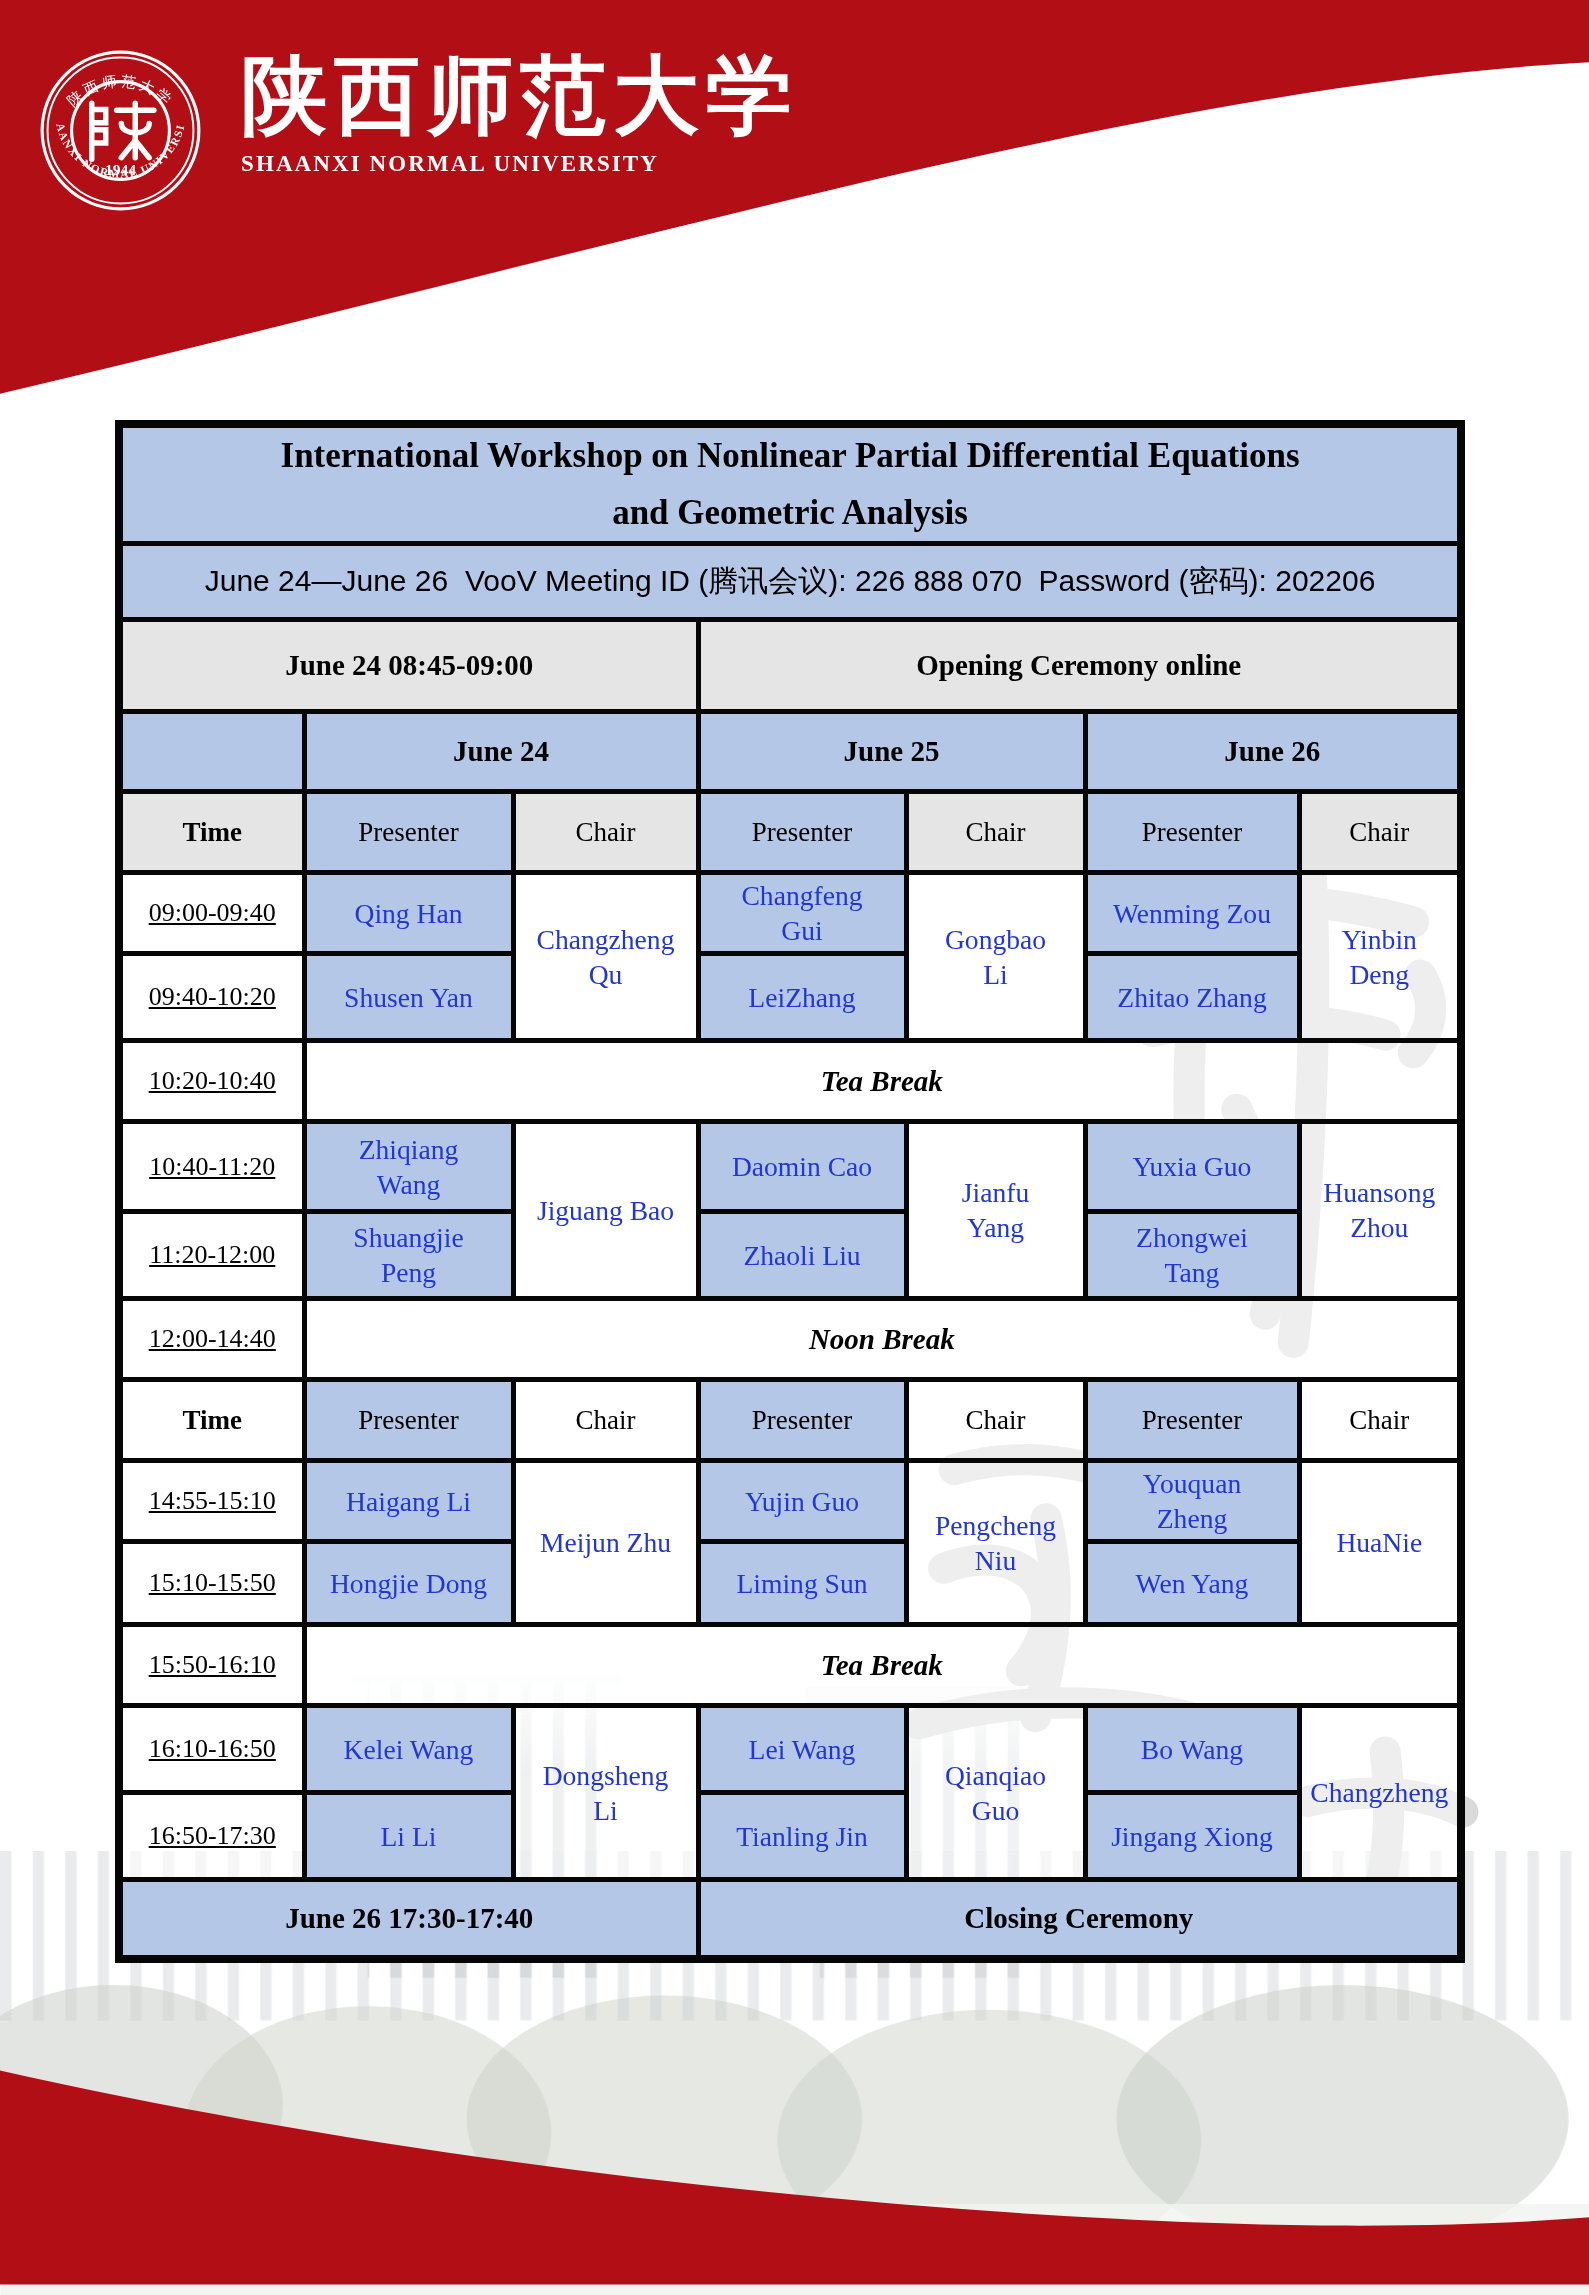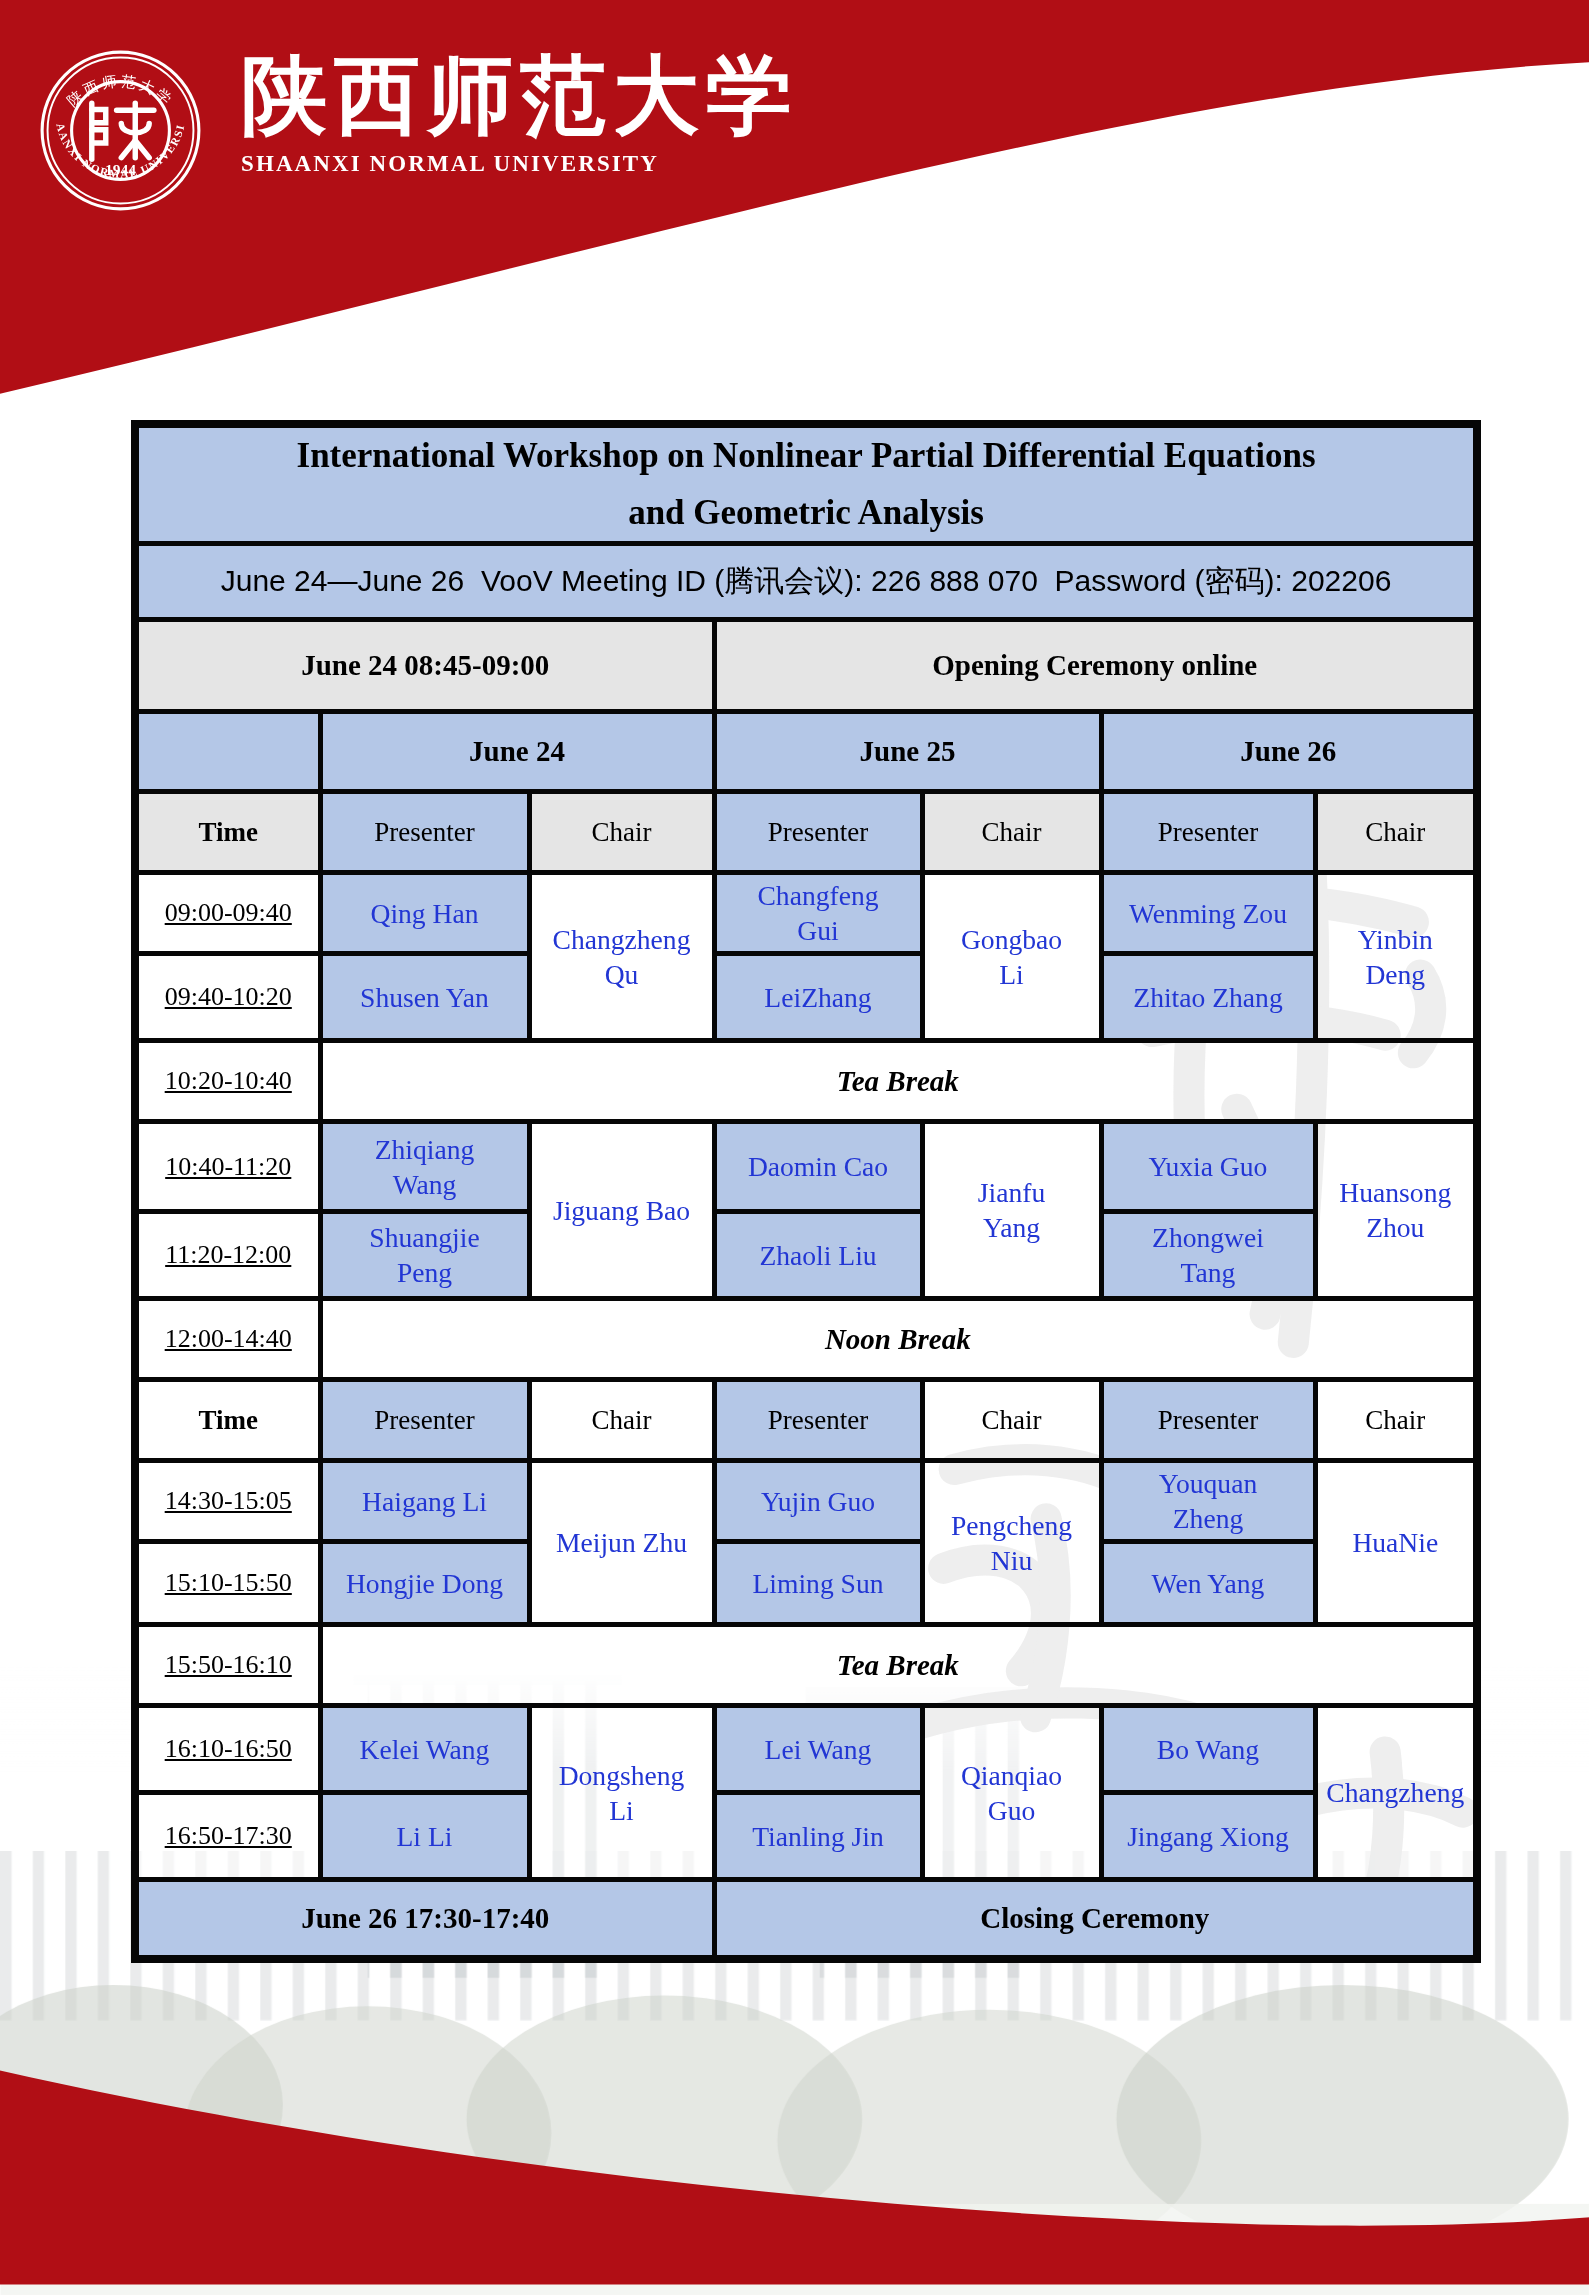--- a/index.html
+++ b/index.html
@@ -28,21 +28,20 @@
   .logo-en{
     margin-top:7px;font-size:23px;font-weight:bold;letter-spacing:2.1px;
     font-family:"Liberation Serif", serif;white-space:nowrap;
   }
   
   table.sched{
     position:absolute;left:115px;top:420px;z-index:2;
     width:1342px;border-collapse:collapse;table-layout:fixed;
     border:8.5px solid #060606;
     background:transparent;
-    margin-left:16px;
   }
   table.sched td{
     border:5.7px solid #060606;
     text-align:center;vertical-align:middle;padding:0;
   }
   .blue{background:#b4c7e7;}
   .wh{background:#e5e5e5;}
   .trans{background:rgba(255,255,255,0.55);}
   .title-cell{font-size:35px;font-weight:bold;line-height:1.62;white-space:pre-line;}
   .meeting-cell{font-family:"Liberation Sans", sans-serif;font-size:30px;white-space:pre-wrap;}
@@ -242,21 +241,21 @@
       <td class="trans colhdr tb">Time</td>
       <td class="blue colhdr">Presenter</td>
       <td class="trans colhdr">Chair</td>
       <td class="blue colhdr">Presenter</td>
       <td class="trans colhdr">Chair</td>
       <td class="blue colhdr">Presenter</td>
       <td class="trans colhdr">Chair</td>
     </tr>
 
     <tr style="height:81px">
-      <td class="trans time">14:30-15:05</td>
+      <td class="trans time">14:55-15:10</td>
       <td class="blue name">Haigang Li</td>
       <td class="trans name" rowspan="2">Meijun Zhu</td>
       <td class="blue name">Yujin Guo</td>
       <td class="trans name" rowspan="2">Pengcheng
 Niu</td>
       <td class="blue name">Youquan
 Zheng</td>
       <td class="trans name" rowspan="2">HuaNie</td>
     </tr>
     <tr style="height:83px">

